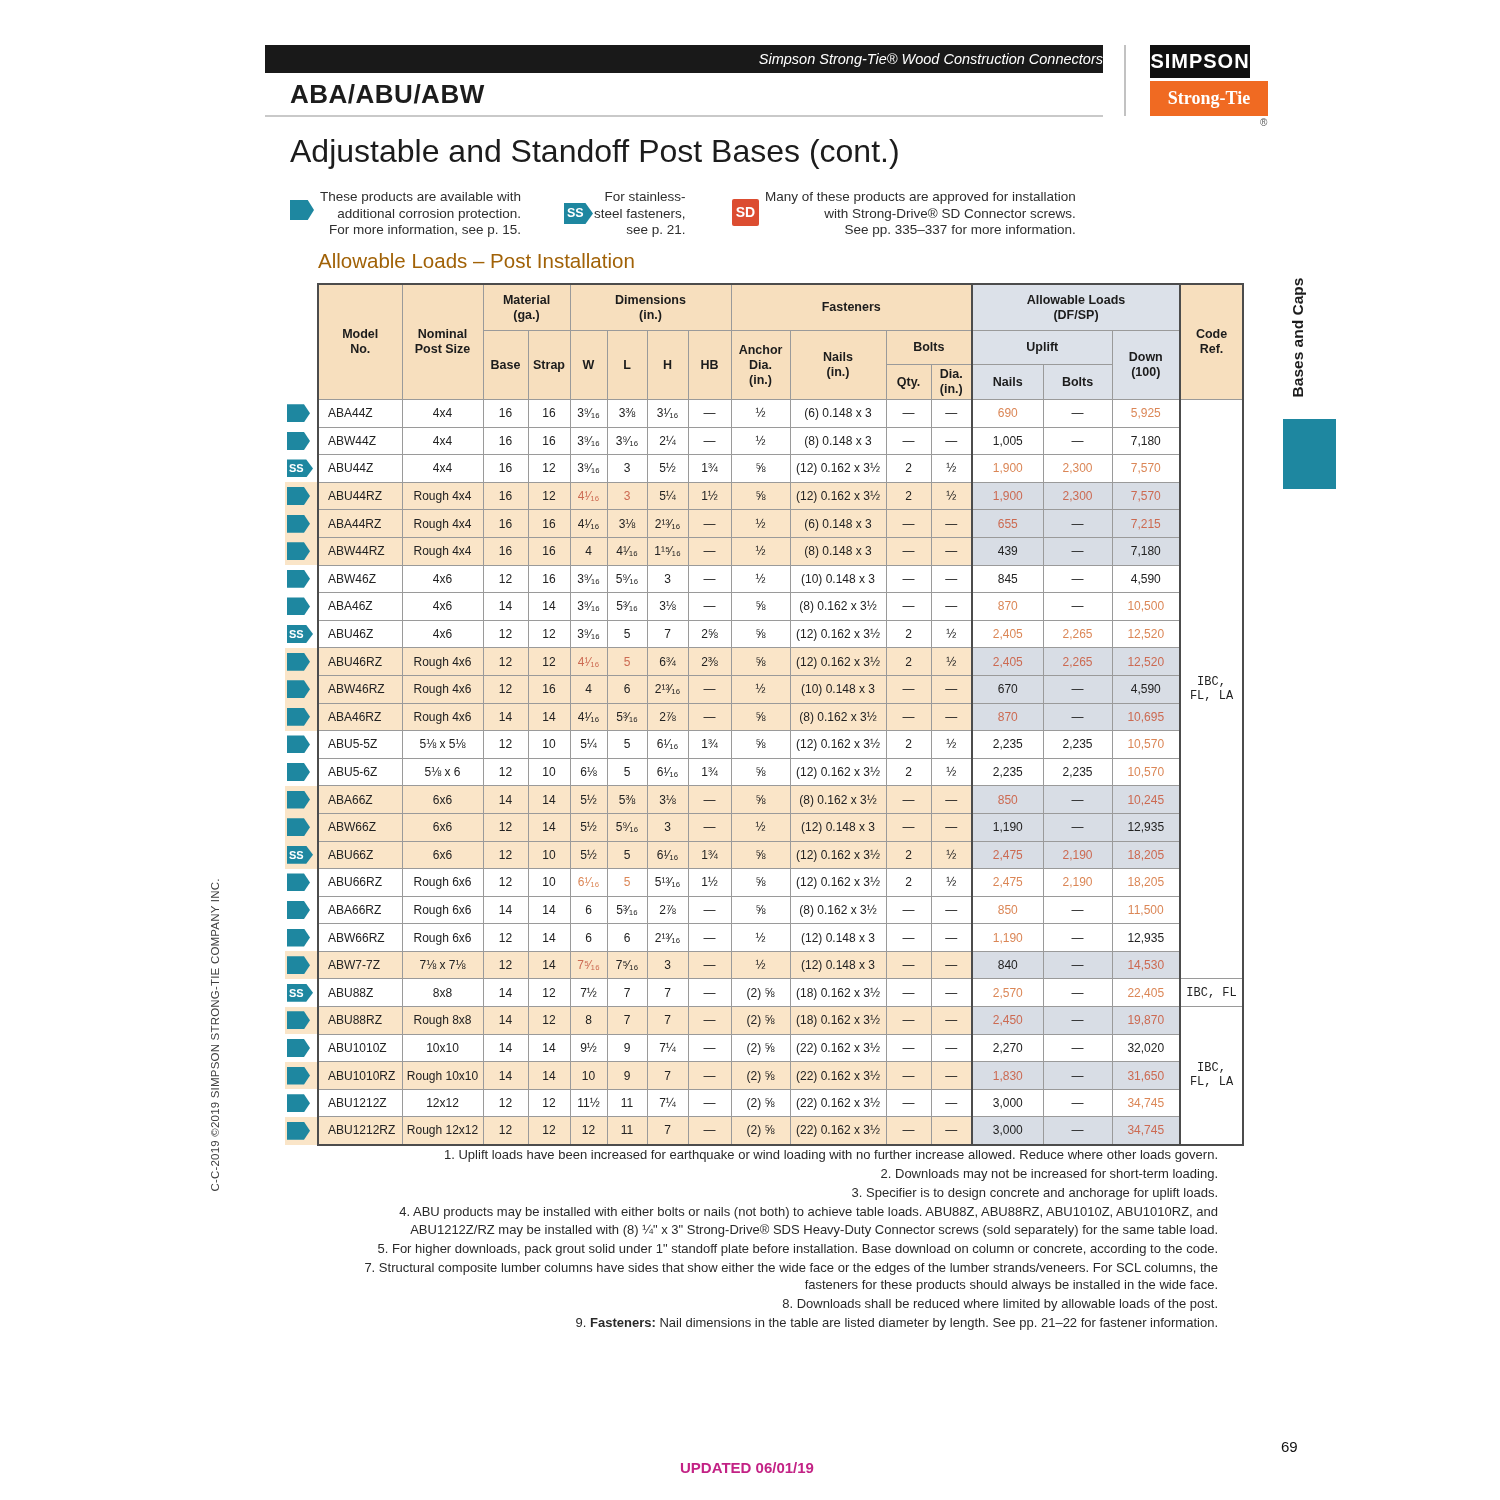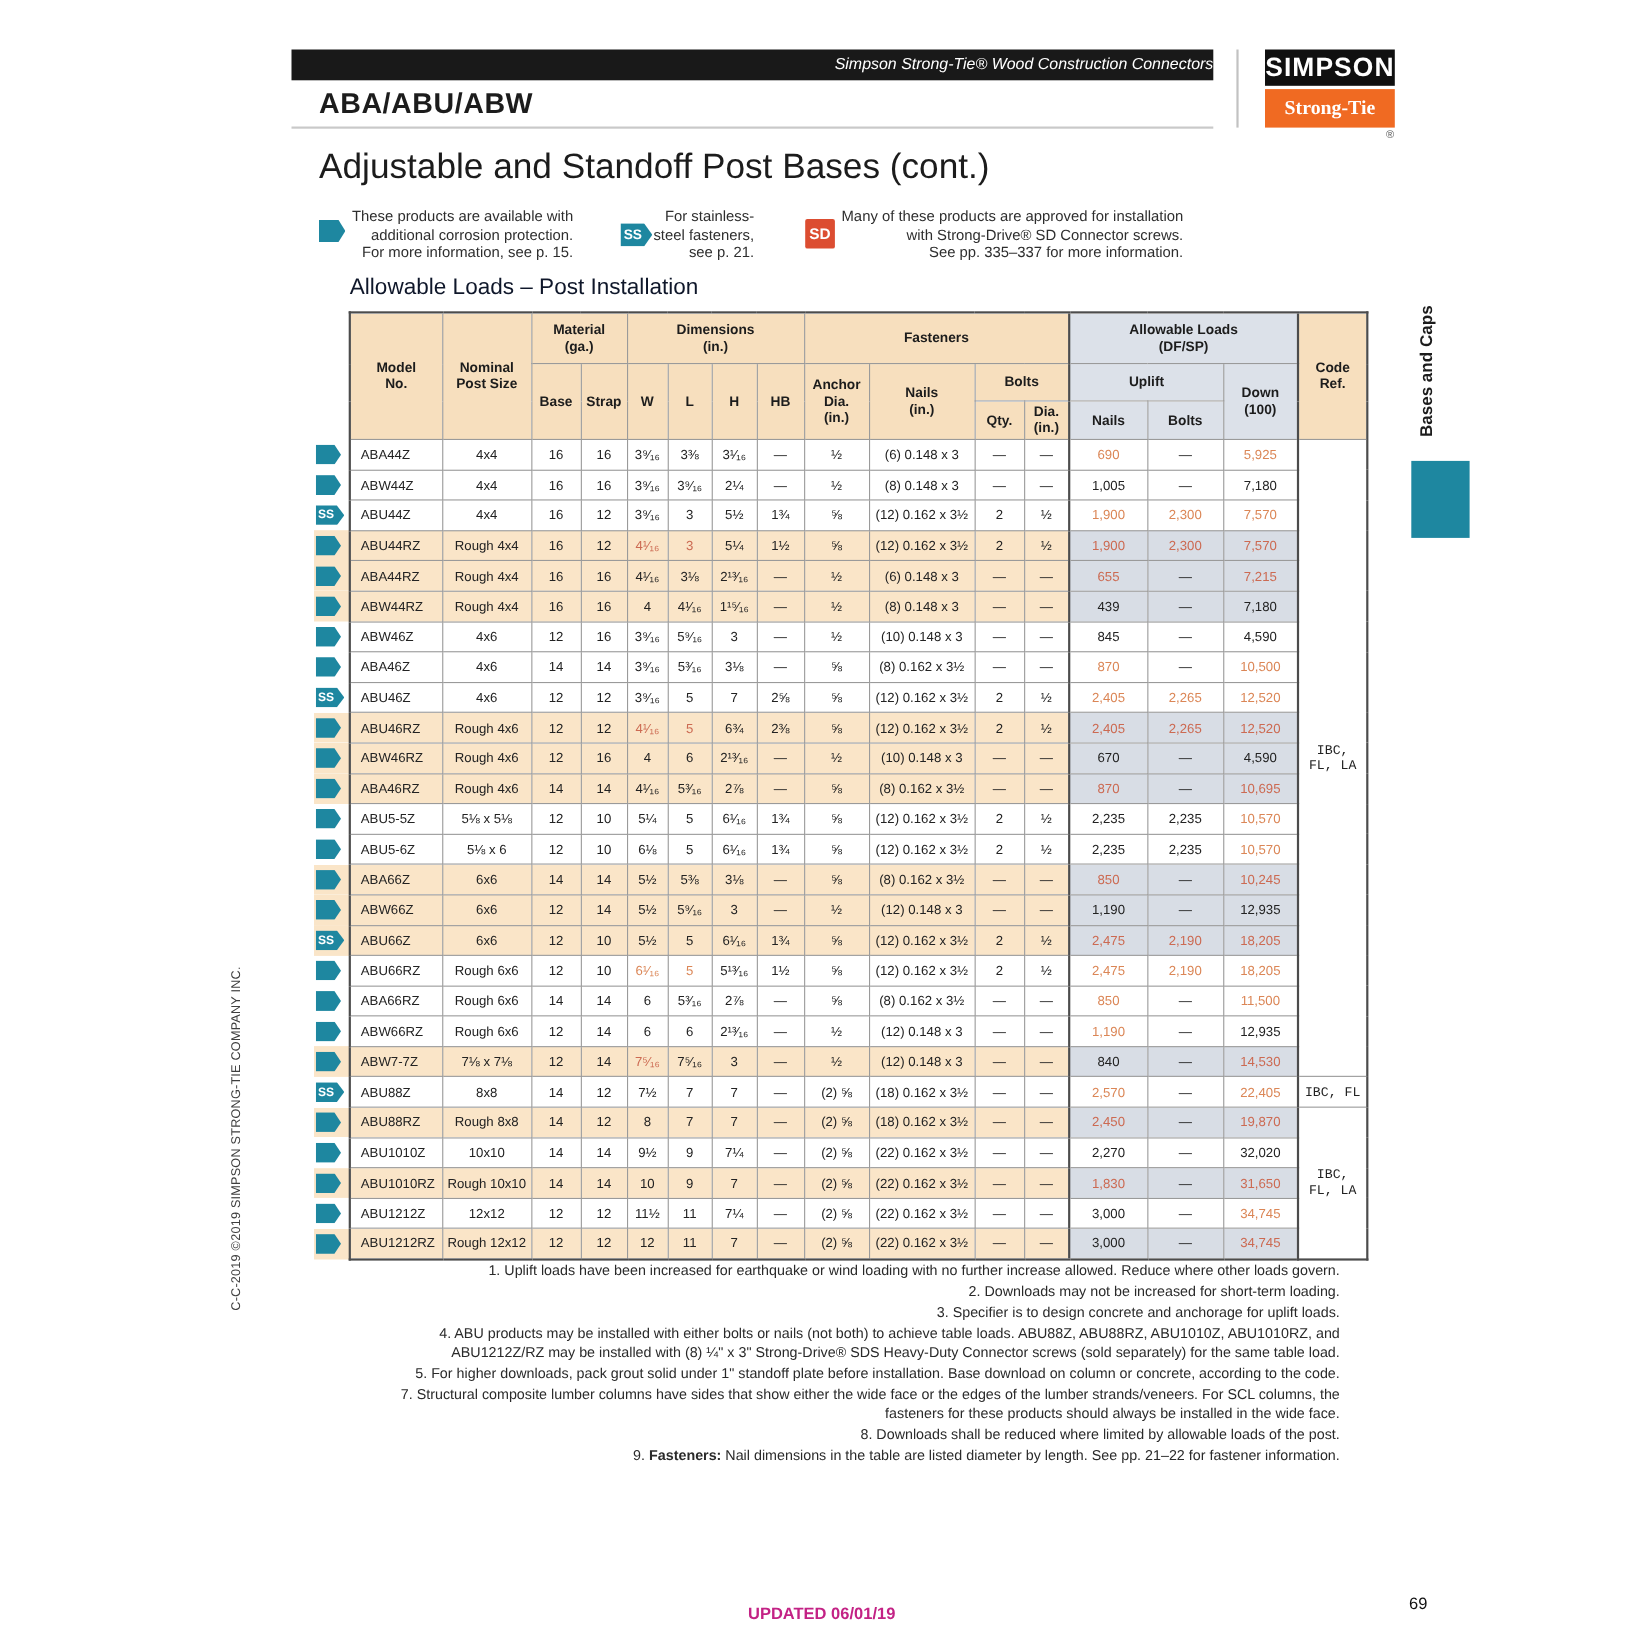--- a/index.html
+++ b/index.html
@@ -7,39 +7,39 @@
     width:1500px;height:1500px;position:relative;background:#ffffff;
     font-family:"Liberation Sans", sans-serif;color:#1c1c1c;overflow:hidden;
   }
   .abs{position:absolute;text-align:right;}
   
   .topbar{left:265px;top:45px;width:838px;height:28px;background:#191919;color:#fff;
     font-style:italic;font-size:14.5px;line-height:28px;padding-left:26px;box-sizing:border-box;}
   .series{left:290px;top:79px;font-size:26px;font-weight:bold;letter-spacing:.5px;}
   .rule{left:265px;top:115px;width:838px;height:2px;background:#c9c9c9;}
   .logo-sep{left:1124px;top:45px;width:2px;height:71px;background:#c2c2c2;}
-  .logo-black{left:1150px;top:45px;width:118px;height:33px;background:#101010;color:#fff;
-    font-weight:bold;font-size:24px;text-align:center;line-height:33px;letter-spacing:1px;}
+  .logo-black{left:1150px;top:45px;width:100px;height:33px;background:#101010;color:#fff;
+    font-weight:bold;font-size:20px;text-align:center;line-height:33px;letter-spacing:1px;}
   .logo-orange{left:1150px;top:81px;width:118px;height:35px;background:#f06a22;color:#fff;
     font-weight:bold;font-size:18px;line-height:35px;text-align:center;font-family:"Liberation Serif",serif;}
   .logo-reg{left:1260px;top:117px;font-size:10px;color:#555;}
   .subtitle{left:290px;top:133px;font-size:32px;font-weight:400;color:#1c1c1c;}
   
   .legend-text{font-size:13.5px;line-height:16.5px;color:#2e2e2e;white-space:pre-line;}
   .tag{background:#1e87a0;clip-path:polygon(0 0,74% 0,100% 50%,74% 100%,0 100%);}
   .legend-arrow{left:290px;top:200px;width:24px;height:20px;}
   .legend-ss{left:564px;top:203px;width:29px;height:21px;color:#fff;font-weight:bold;font-size:12.5px;
     line-height:21px;text-align:left;padding-left:3px;box-sizing:border-box;}
   .legend-sd{left:732px;top:199px;width:27px;height:27px;background:#dc4d31;border-radius:2px;color:#fff;
     font-weight:bold;font-size:14px;line-height:27px;text-align:center;}
   .lt1{left:320px;top:189px;}
   .lt2{left:594px;top:189px;}
   .lt3{left:765px;top:189px;}
   
-  .table-title{left:318px;top:249px;font-size:20.5px;color:#0f172a;}
+  .table-title{left:318px;top:249px;font-size:20.5px;color:#a16207;}
   #loads-table{position:absolute;left:285px;top:283px;border-collapse:collapse;table-layout:fixed;}
   #loads-table th,#loads-table td{border:1px solid #9a9a9a;text-align:center;padding:0;overflow:hidden;}
   #loads-table thead th{background:#f7dfbe;font-weight:bold;font-size:12.5px;line-height:1.2;white-space:pre-line;}
   #loads-table thead th.load{background:#dce1e9;}
   #loads-table th.iconcol,#loads-table td.iconcol{border:none;background:#fff;}
   #loads-table thead tr.hr1 th{height:45px;}
   #loads-table thead tr.hr2 th{height:33px;}
   #loads-table thead tr.hr3 th{height:34px;}
   #loads-table thead tr.hr1 th:not(.iconcol){border-top:2px solid #4c4c4c;}
   #loads-table tbody tr{height:27.6px;}
@@ -61,21 +61,21 @@
     box-sizing:border-box;width:26px;}
   
   .footnotes{left:318px;top:1146px;width:900px;font-size:13px;line-height:17.5px;color:#2a2a2a;}
   .fn{padding-left:17px;text-indent:-17px;margin-bottom:1.5px;}
   
   .side-left{left:52px;top:1027px;width:330px;height:16px;transform:rotate(-90deg);
     font-size:11.5px;color:#3e3e3e;text-align:center;letter-spacing:.2px;}
   .side-right-label{left:1217px;top:328px;width:162px;height:19px;transform:rotate(-90deg);
     font-weight:bold;font-size:15.5px;text-align:center;}
   .side-right-square{left:1283px;top:419px;width:53px;height:70px;background:#1e87a0;}
-  .page-number{left:1281px;top:1438px;font-size:15px;color:#111;margin-top:12px;}
+  .page-number{left:1281px;top:1438px;font-size:15px;color:#111;}
   .updated{left:680px;top:1459px;font-size:15px;font-weight:bold;color:#c32285;}
 </style>
 </head>
 <body>
 
 <div class="abs topbar">Simpson Strong-Tie® Wood Construction Connectors</div>
 <div class="abs series">ABA/ABU/ABW</div>
 <div class="abs rule"></div>
 <div class="abs logo-sep"></div>
 <div class="abs logo-black">SIMPSON</div>

